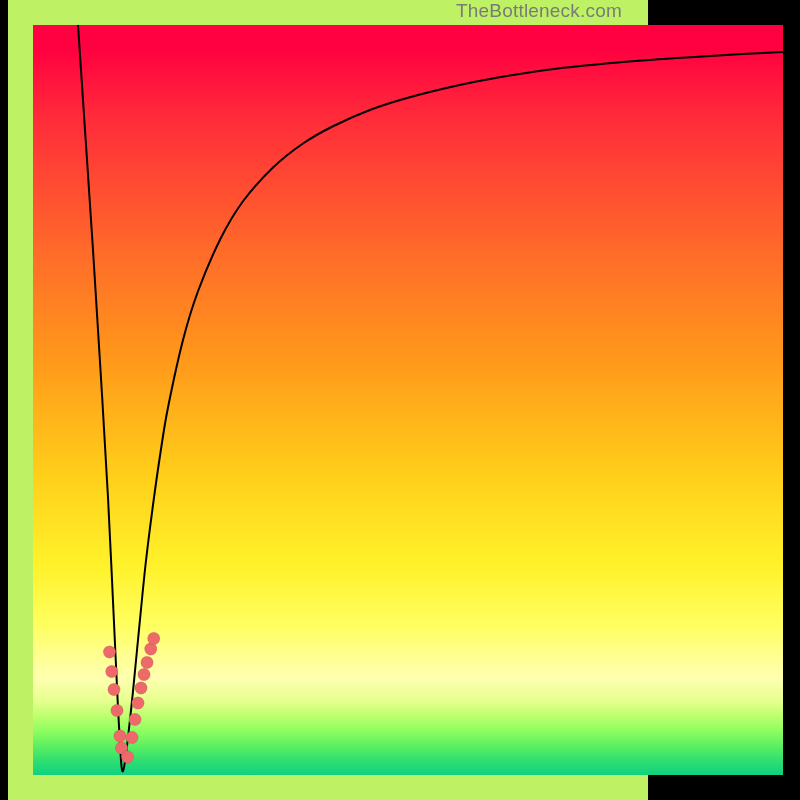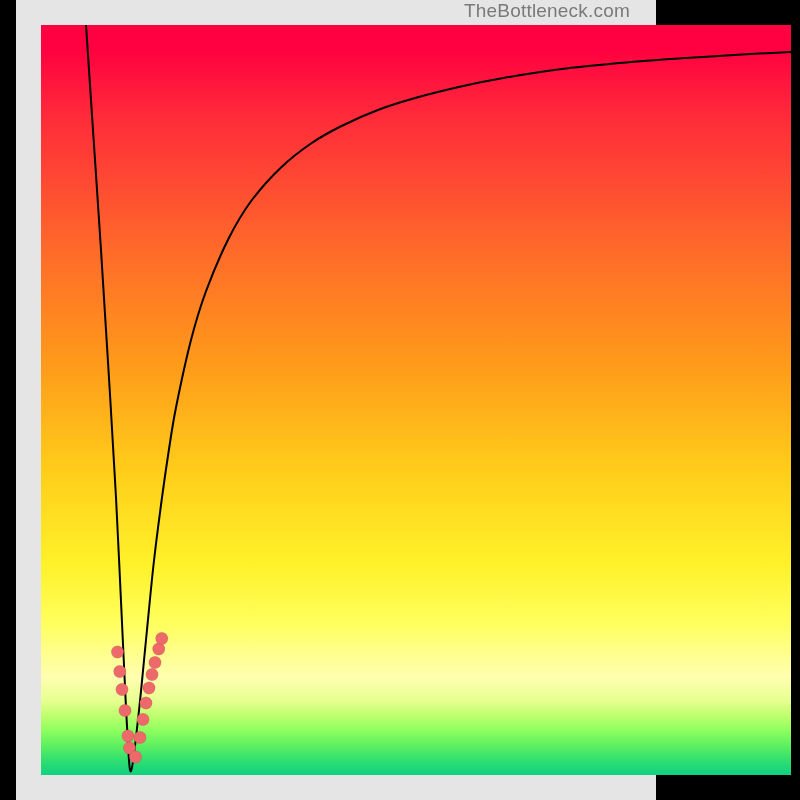--- a/index.html
+++ b/index.html
@@ -6,24 +6,24 @@
     margin: 0;
     padding: 0;
     width: 800px;
     height: 800px;
     background: #000;
     overflow: hidden;
   }
   .frame {
     position: absolute;
     top: 0;
-    left: 16px;
+    left: 8px;
     width: 640px;
     height: 800px;
-    background: #e5e5e5;
+    background: #bef264;
   }
   .plot-area {
     position: absolute;
     top: 25px;
     left: 25px;
     width: 750px;
     height: 750px;
     overflow: hidden;
   }
   .gradient-bg {

